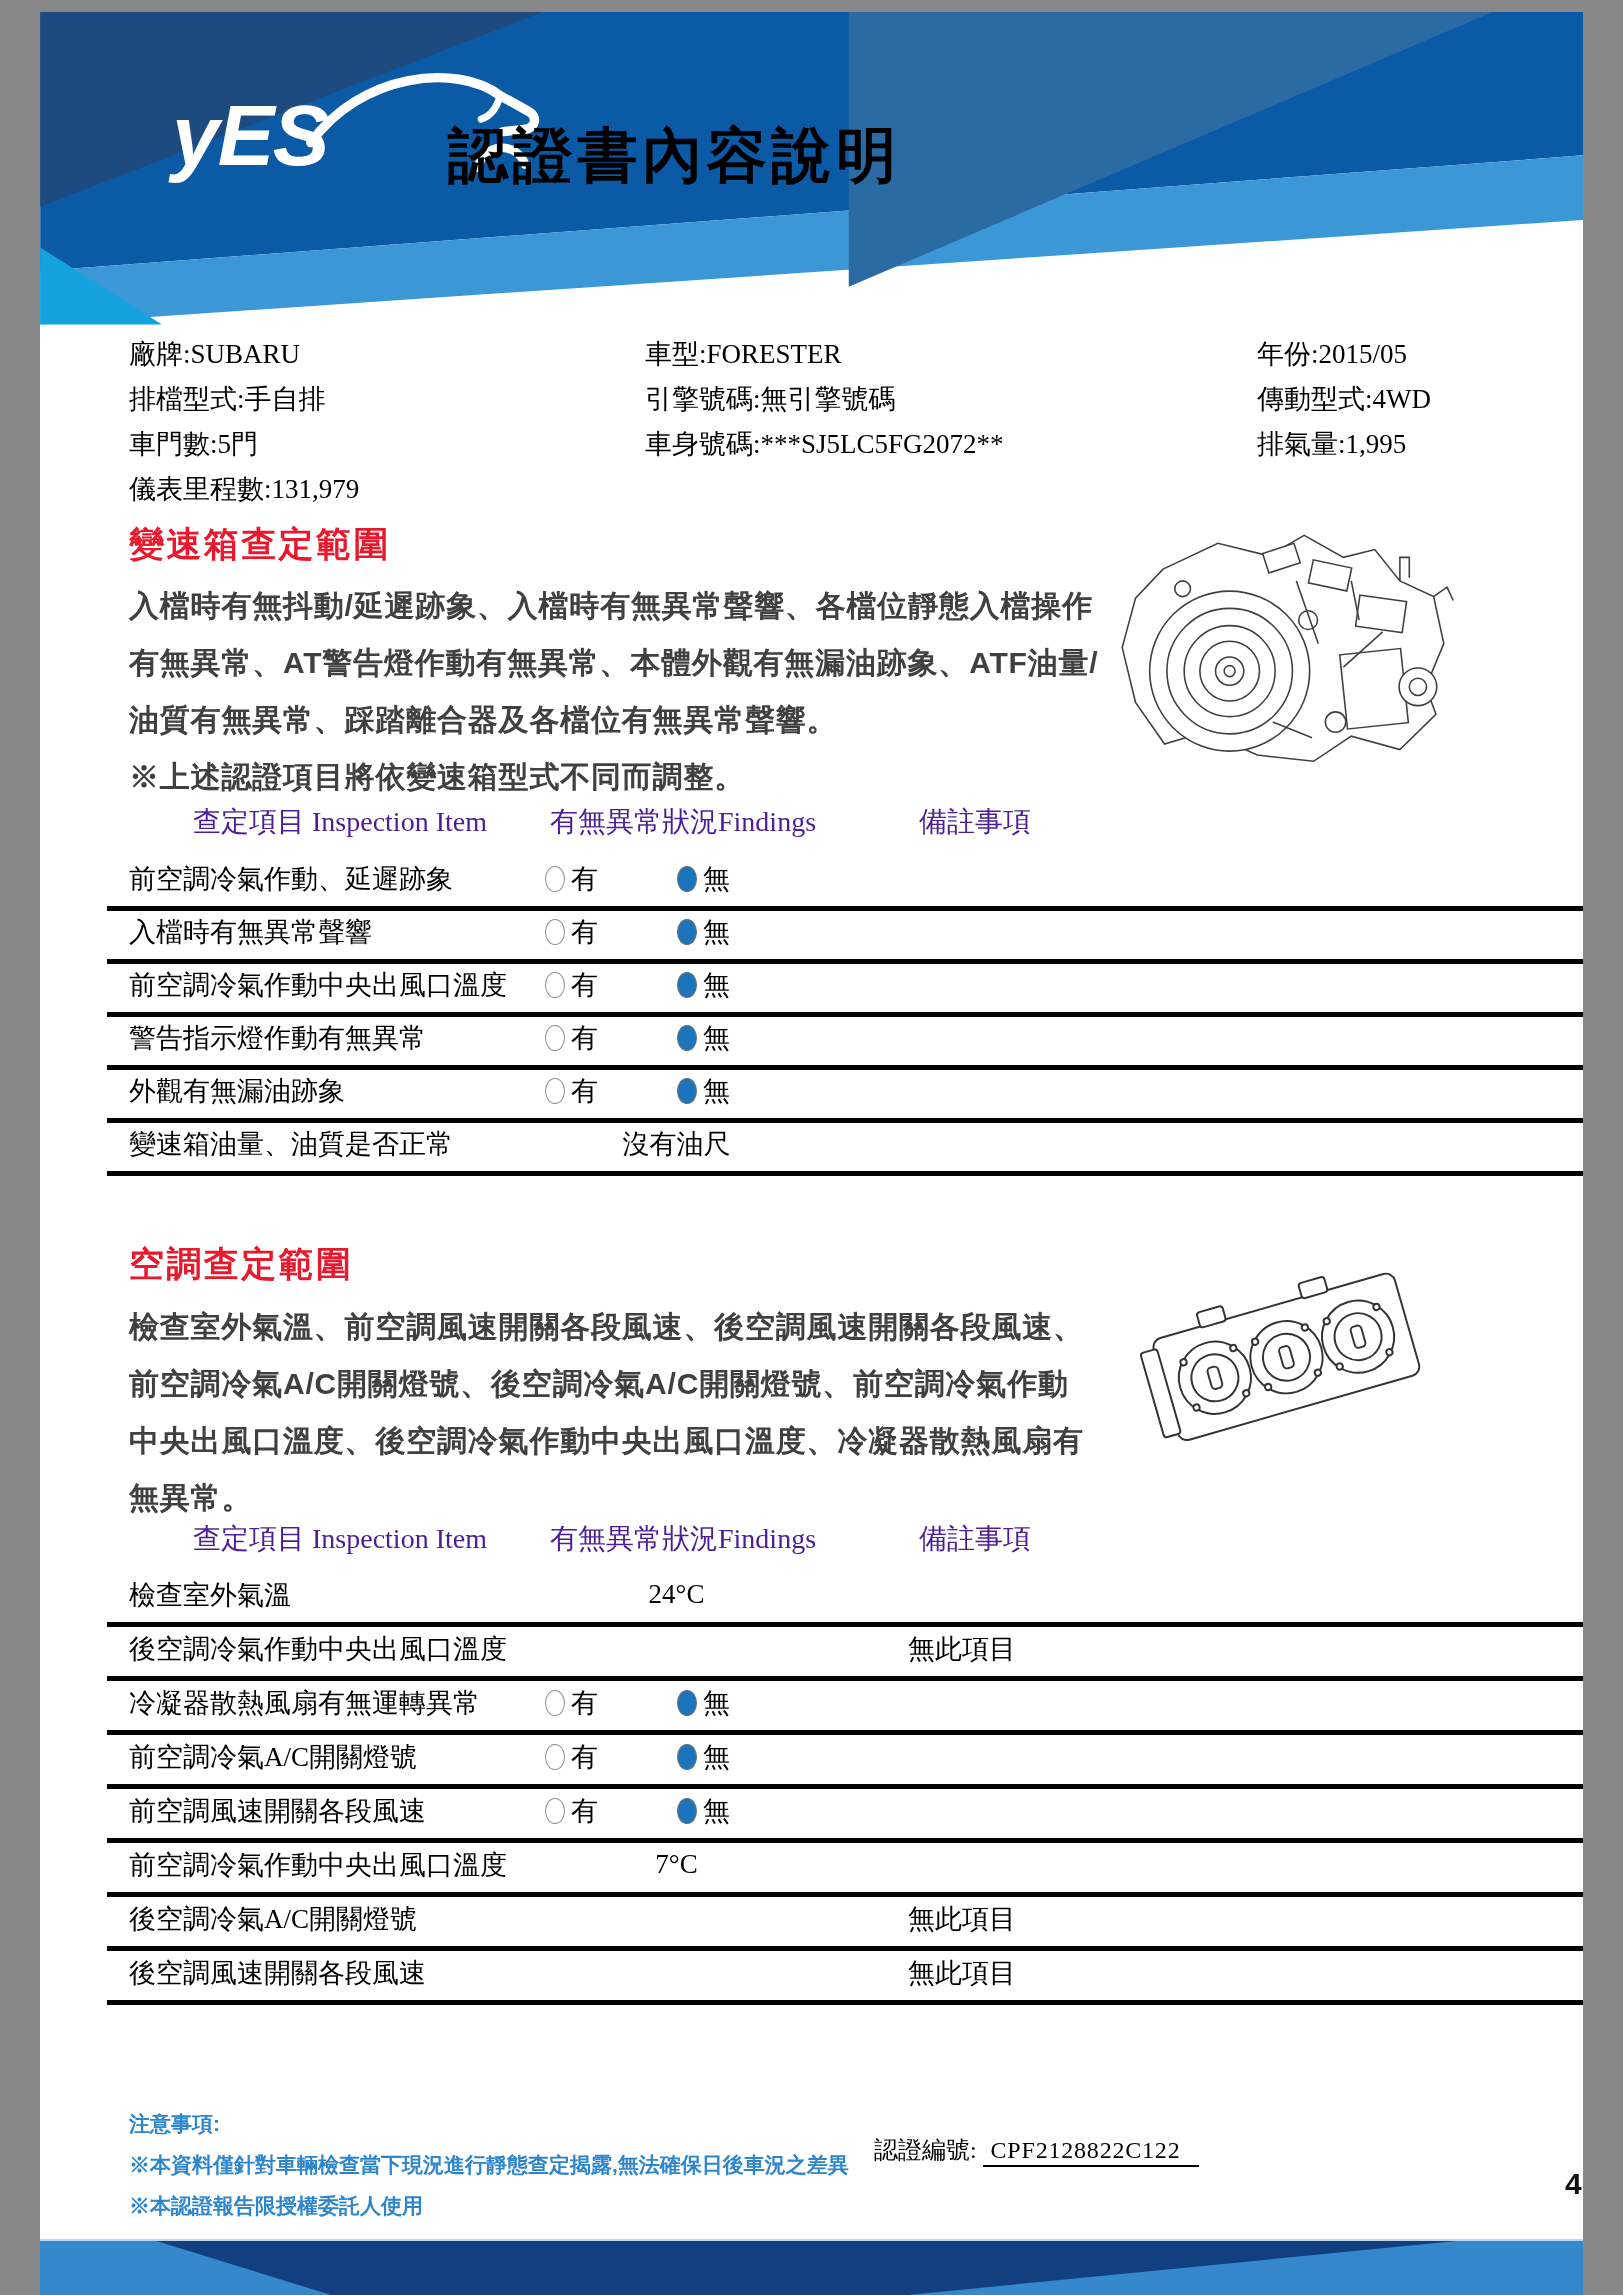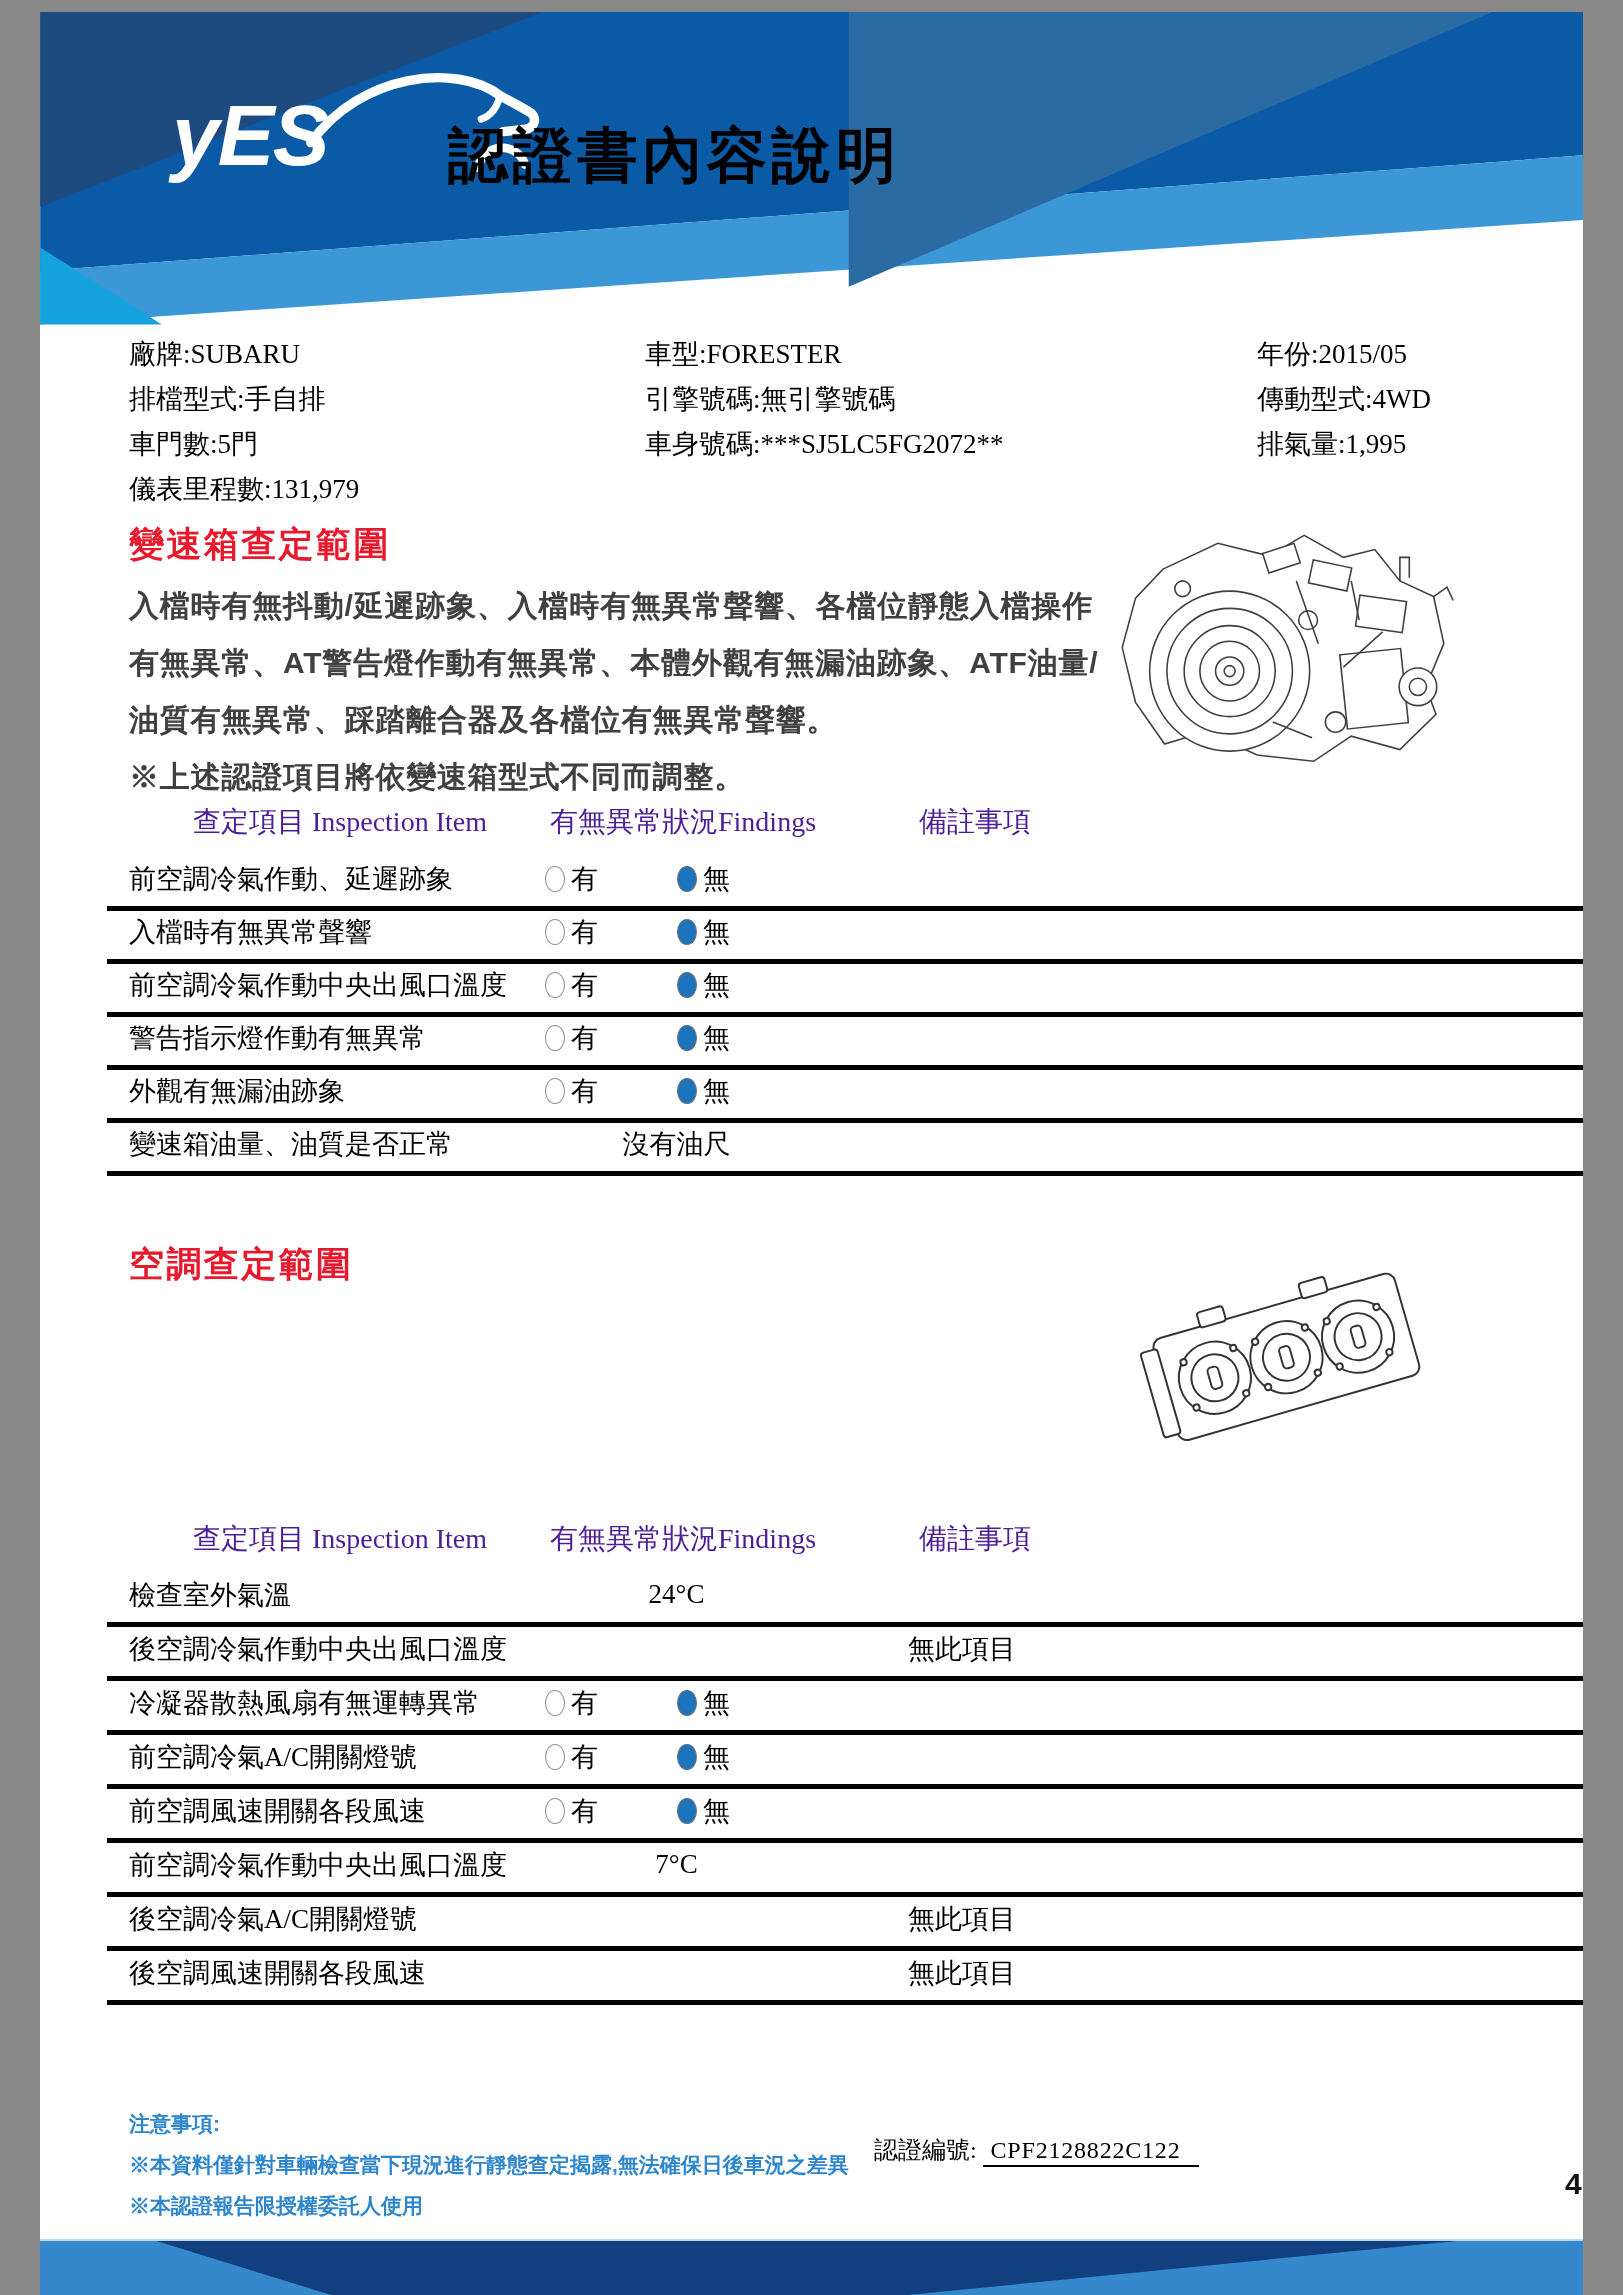--- a/index.html
+++ b/index.html
@@ -234,20 +234,26 @@
           <span>無</span>
         </span>
     </div>
     <div class="trow">
       <span class="item-cell">變速箱油量、油質是否正常</span>
       <span class="finding-cell">沒有油尺</span>
     </div>
   </div>
 
   <div class="sec-title" style="top:1229px;">空調查定範圍</div>
+  <div class="sec-desc" style="top:1286px;">
+    <div>檢查室外氣溫、前空調風速開關各段風速、後空調風速開關各段風速、</div>
+    <div>前空調冷氣A/C開關燈號、後空調冷氣A/C開關燈號、前空調冷氣作動</div>
+    <div>中央出風口溫度、後空調冷氣作動中央出風口溫度、冷凝器散熱風扇有</div>
+    <div>無異常。</div>
+  </div>
 
   <svg class="illus" style="left:1099px; top:1229px;" width="298" height="243" viewBox="0 0 380 310">
     <g transform="rotate(-16 190 155)" fill="#ffffff" stroke="#333333" stroke-width="2.5">
       <rect x="30" y="80" width="320" height="135" rx="12"></rect>
       <rect x="12" y="92" width="22" height="112" rx="4"></rect>
       <rect x="95" y="62" width="34" height="20" rx="4"></rect>
       <rect x="230" y="62" width="34" height="20" rx="4"></rect>
       <circle cx="95" cy="148" r="46"></circle>
       <circle cx="95" cy="148" r="30"></circle>
       <circle cx="190" cy="148" r="46"></circle>

